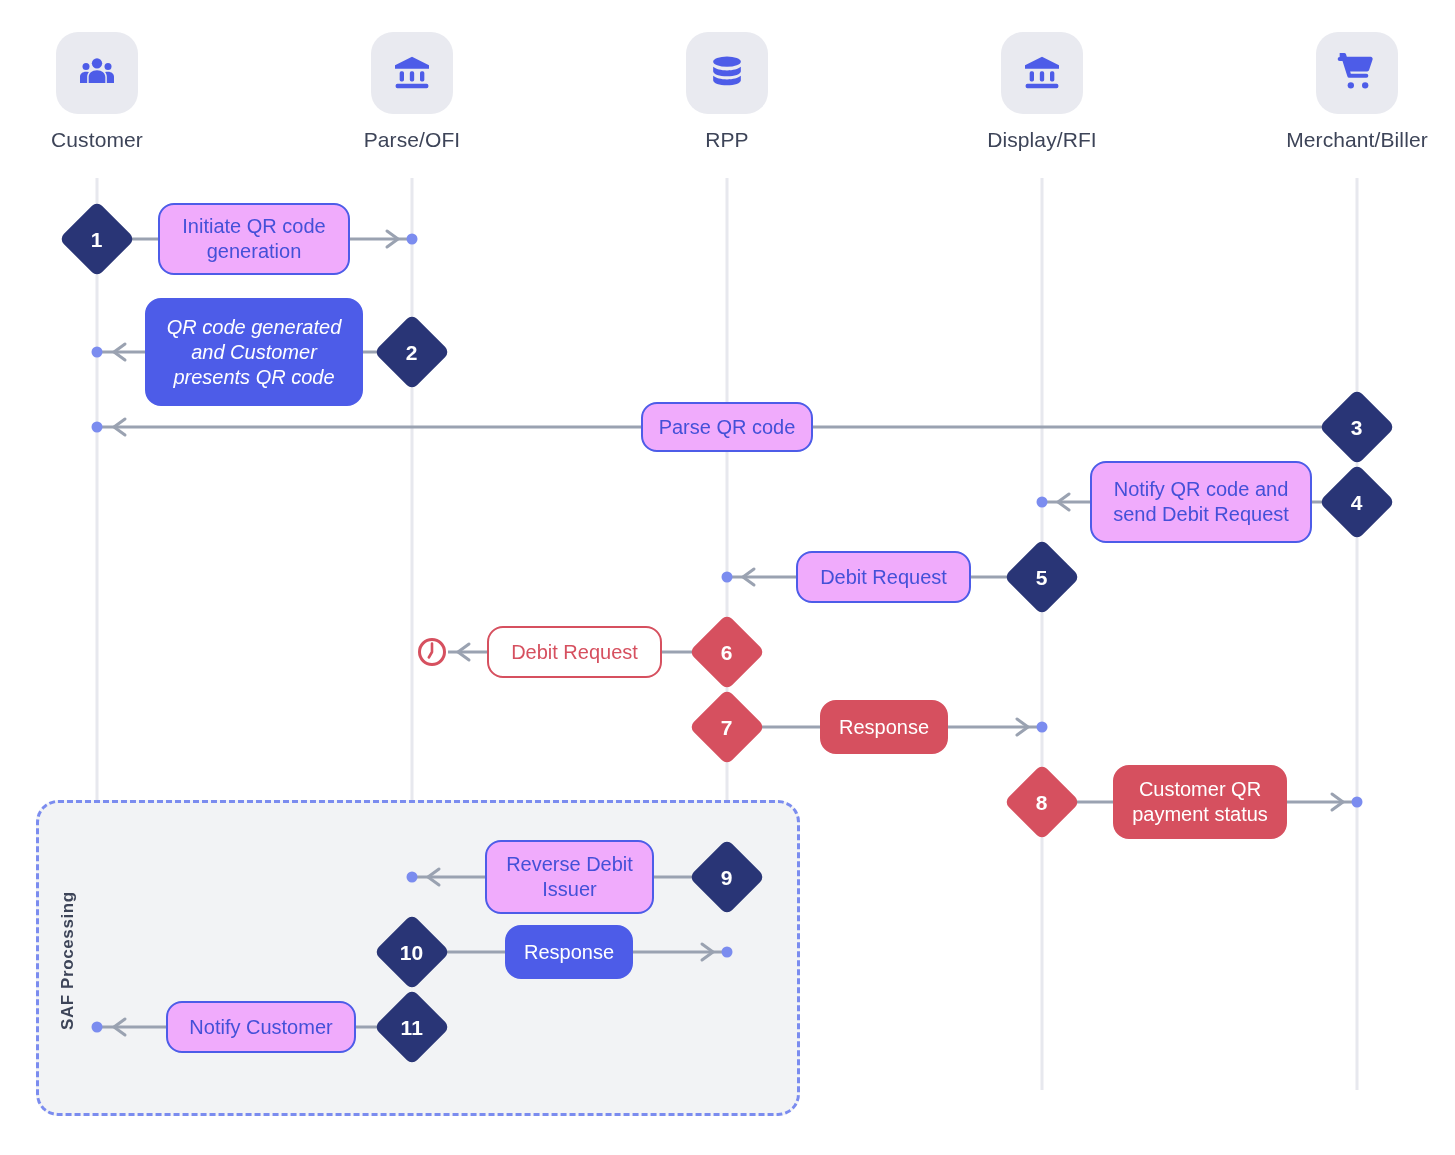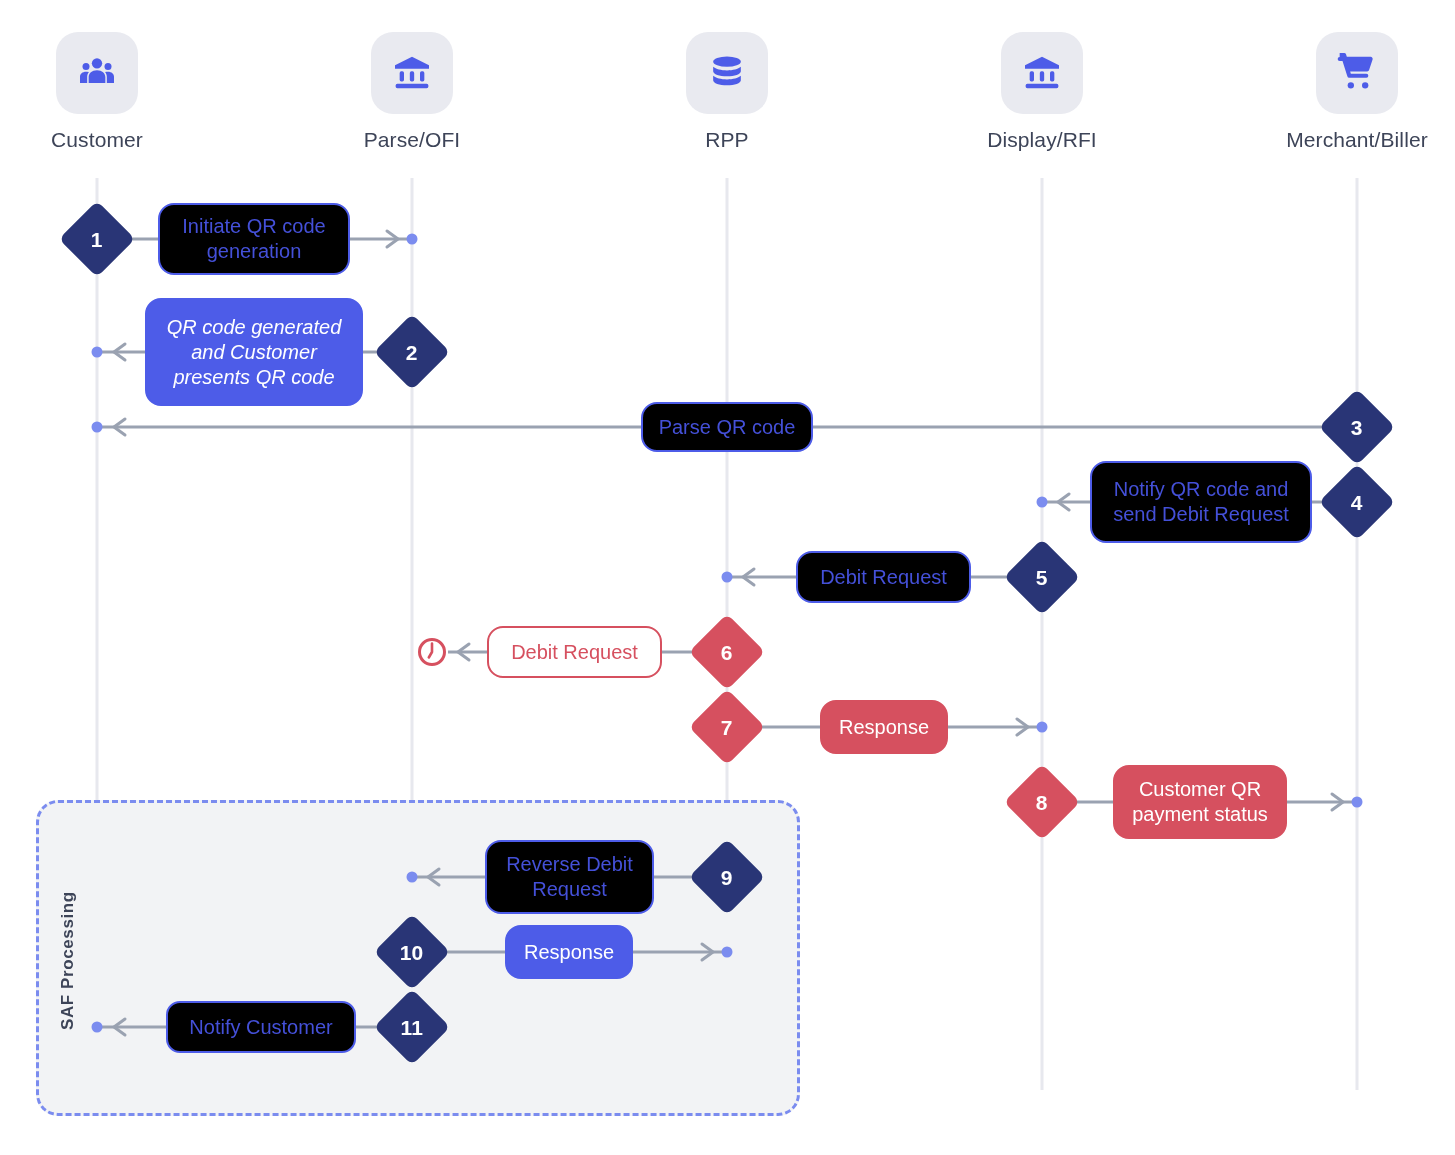--- a/index.html
+++ b/index.html
@@ -121,21 +121,21 @@
     display: flex;
     align-items: center;
     justify-content: center;
     text-align: center;
     font-size: 20px;
     line-height: 1.25;
     padding: 6px 14px;
     transform: translateY(-50%);
   }
   .bubble.outline-blue {
-    background: #000000;
+    background: #f0abfc;
     border: 2.5px solid #4d5ce8;
     color: #4450d8;
   }
   .bubble.fill-blue {
     background: #4d5ce8;
     border: 2.5px solid #4d5ce8;
     color: #ffffff;
   }
   .bubble.outline-red {
     background: #ffffff;
@@ -326,21 +326,21 @@
       <div class="badge red" style="left: 1042px; top: 802px;">
         <span>8</span>
       </div>
       <div class="msg-line" style="left: 412px; width: 315px; top: 877px;"></div>
       <div class="arrow-head" style="left: 422px; top: 877px;">
         <svg width="26" height="26" viewBox="0 0 26 26">
           <polyline points="17,5 6,13 17,21" fill="none" stroke="#9aa2b1" stroke-width="3" stroke-linecap="round" stroke-linejoin="round"></polyline>
         </svg>
       </div>
       <div class="endpoint-dot" style="left: 412px; top: 877px;"></div>
-      <div class="bubble outline-blue" style="left: 485px; top: 877px; width: 169px; height: 74px;">Reverse Debit Request</div>
+      <div class="bubble outline-blue" style="left: 485px; top: 877px; width: 169px; height: 74px;">Reverse Debit Issuer</div>
       <div class="badge navy" style="left: 727px; top: 877px;">
         <span>9</span>
       </div>
       <div class="msg-line" style="left: 412px; width: 315px; top: 952px;"></div>
       <div class="arrow-head" style="left: 693px; top: 952px;">
         <svg width="26" height="26" viewBox="0 0 26 26">
           <polyline points="9,5 20,13 9,21" fill="none" stroke="#9aa2b1" stroke-width="3" stroke-linecap="round" stroke-linejoin="round"></polyline>
         </svg>
       </div>
       <div class="endpoint-dot" style="left: 727px; top: 952px;"></div>
@@ -348,19 +348,19 @@
       <div class="badge navy" style="left: 412px; top: 952px;">
         <span>10</span>
       </div>
       <div class="msg-line" style="left: 97px; width: 315px; top: 1027px;"></div>
       <div class="arrow-head" style="left: 108px; top: 1027px;">
         <svg width="26" height="26" viewBox="0 0 26 26">
           <polyline points="17,5 6,13 17,21" fill="none" stroke="#9aa2b1" stroke-width="3" stroke-linecap="round" stroke-linejoin="round"></polyline>
         </svg>
       </div>
       <div class="endpoint-dot" style="left: 97px; top: 1027px;"></div>
-      <div class="bubble outline-blue" style="left: 166px; top: 1027px; width: 190px; height: 52px; border-radius: 14px;">Notify Customer</div>
+      <div class="bubble outline-blue" style="left: 166px; top: 1027px; width: 190px; height: 52px;">Notify Customer</div>
       <div class="badge navy" style="left: 412px; top: 1027px;">
         <span>11</span>
       </div>
     </div>
 
 </div>
 
 </body></html>

